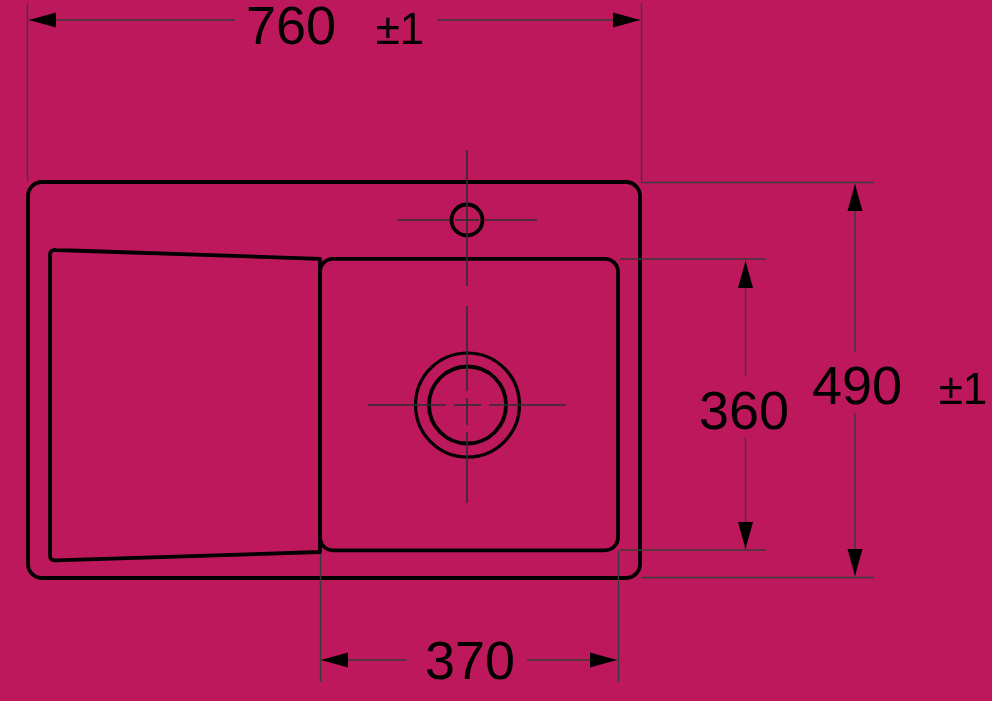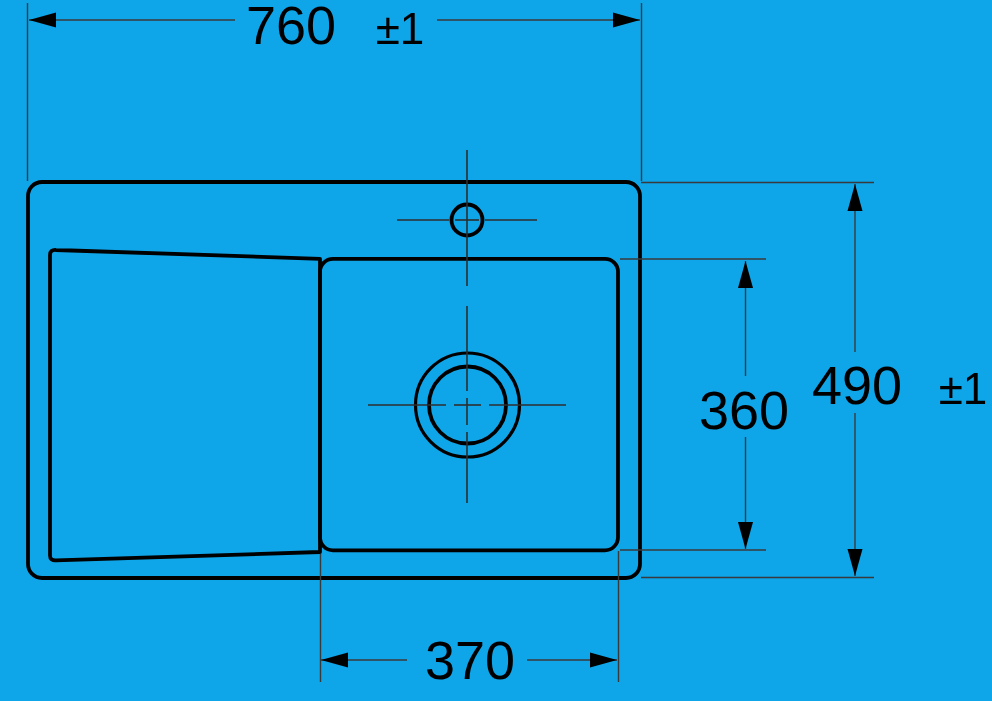--- a/index.html
+++ b/index.html
@@ -3,21 +3,21 @@
 <meta charset="utf-8">
 <style>
   html, body {
     margin: 0;
     padding: 0;
     background: #ffffff;
   }
   .drawing-wrap {
     width: 992px;
     height: 701px;
-    background: #0ea5e9;
+    background: #be185d;
     position: relative;
     overflow: hidden;
   }
   svg { display: block; }
   .thick {
     stroke: #000000;
     stroke-width: 3.8;
     fill: none;
     stroke-linejoin: round;
   }

